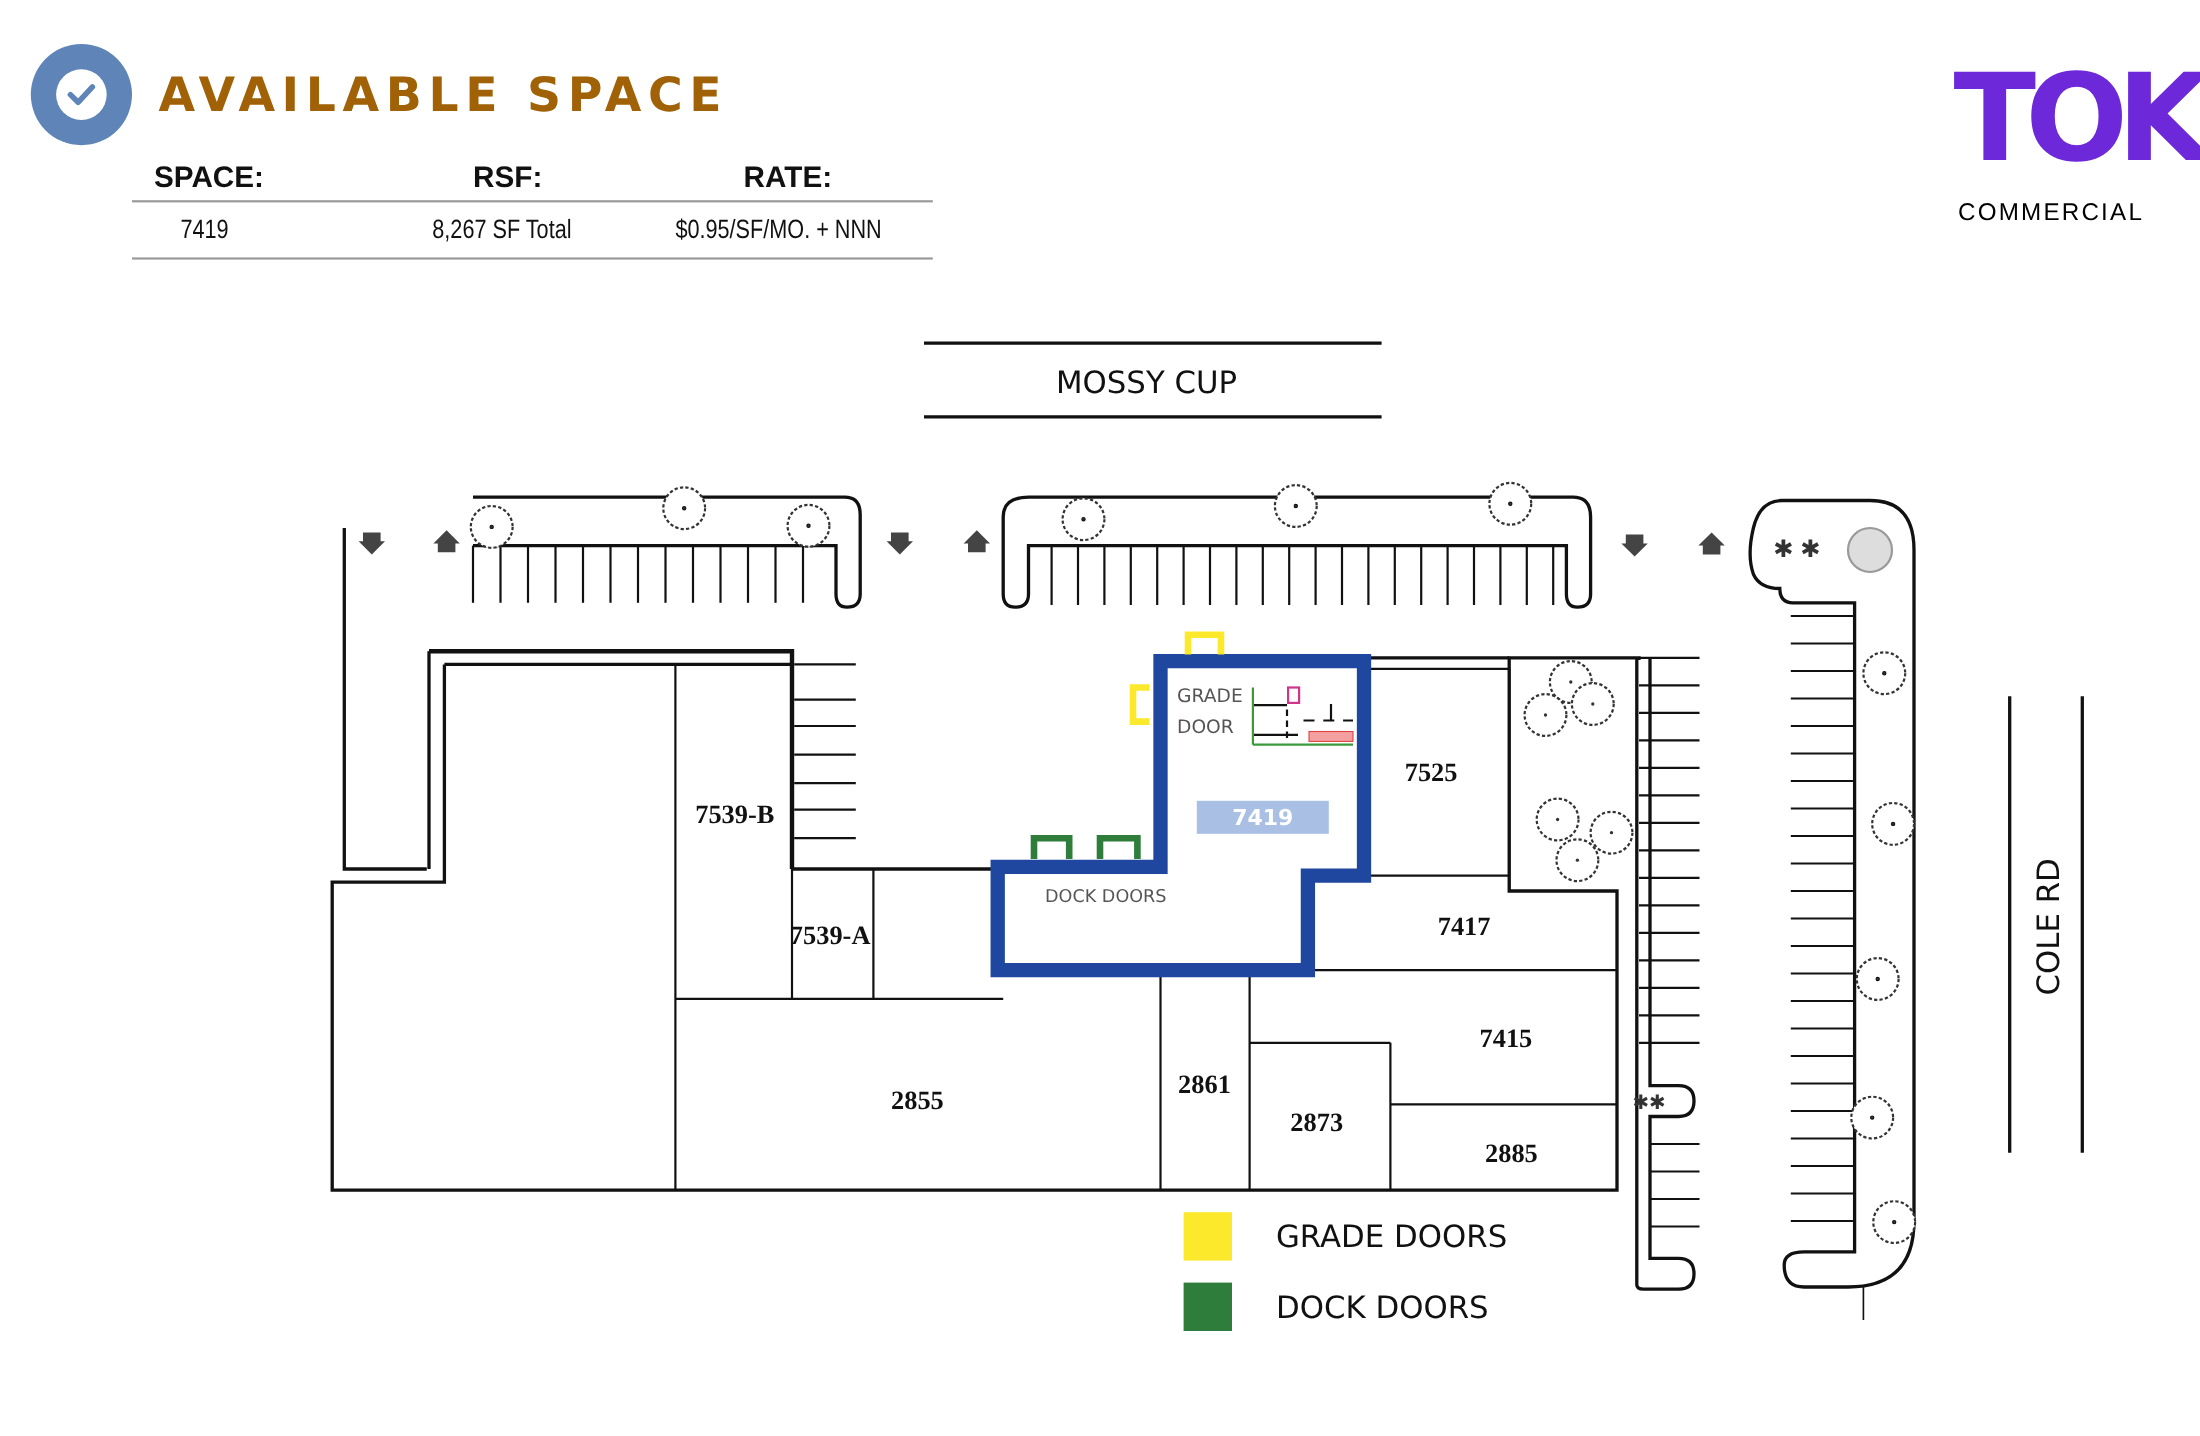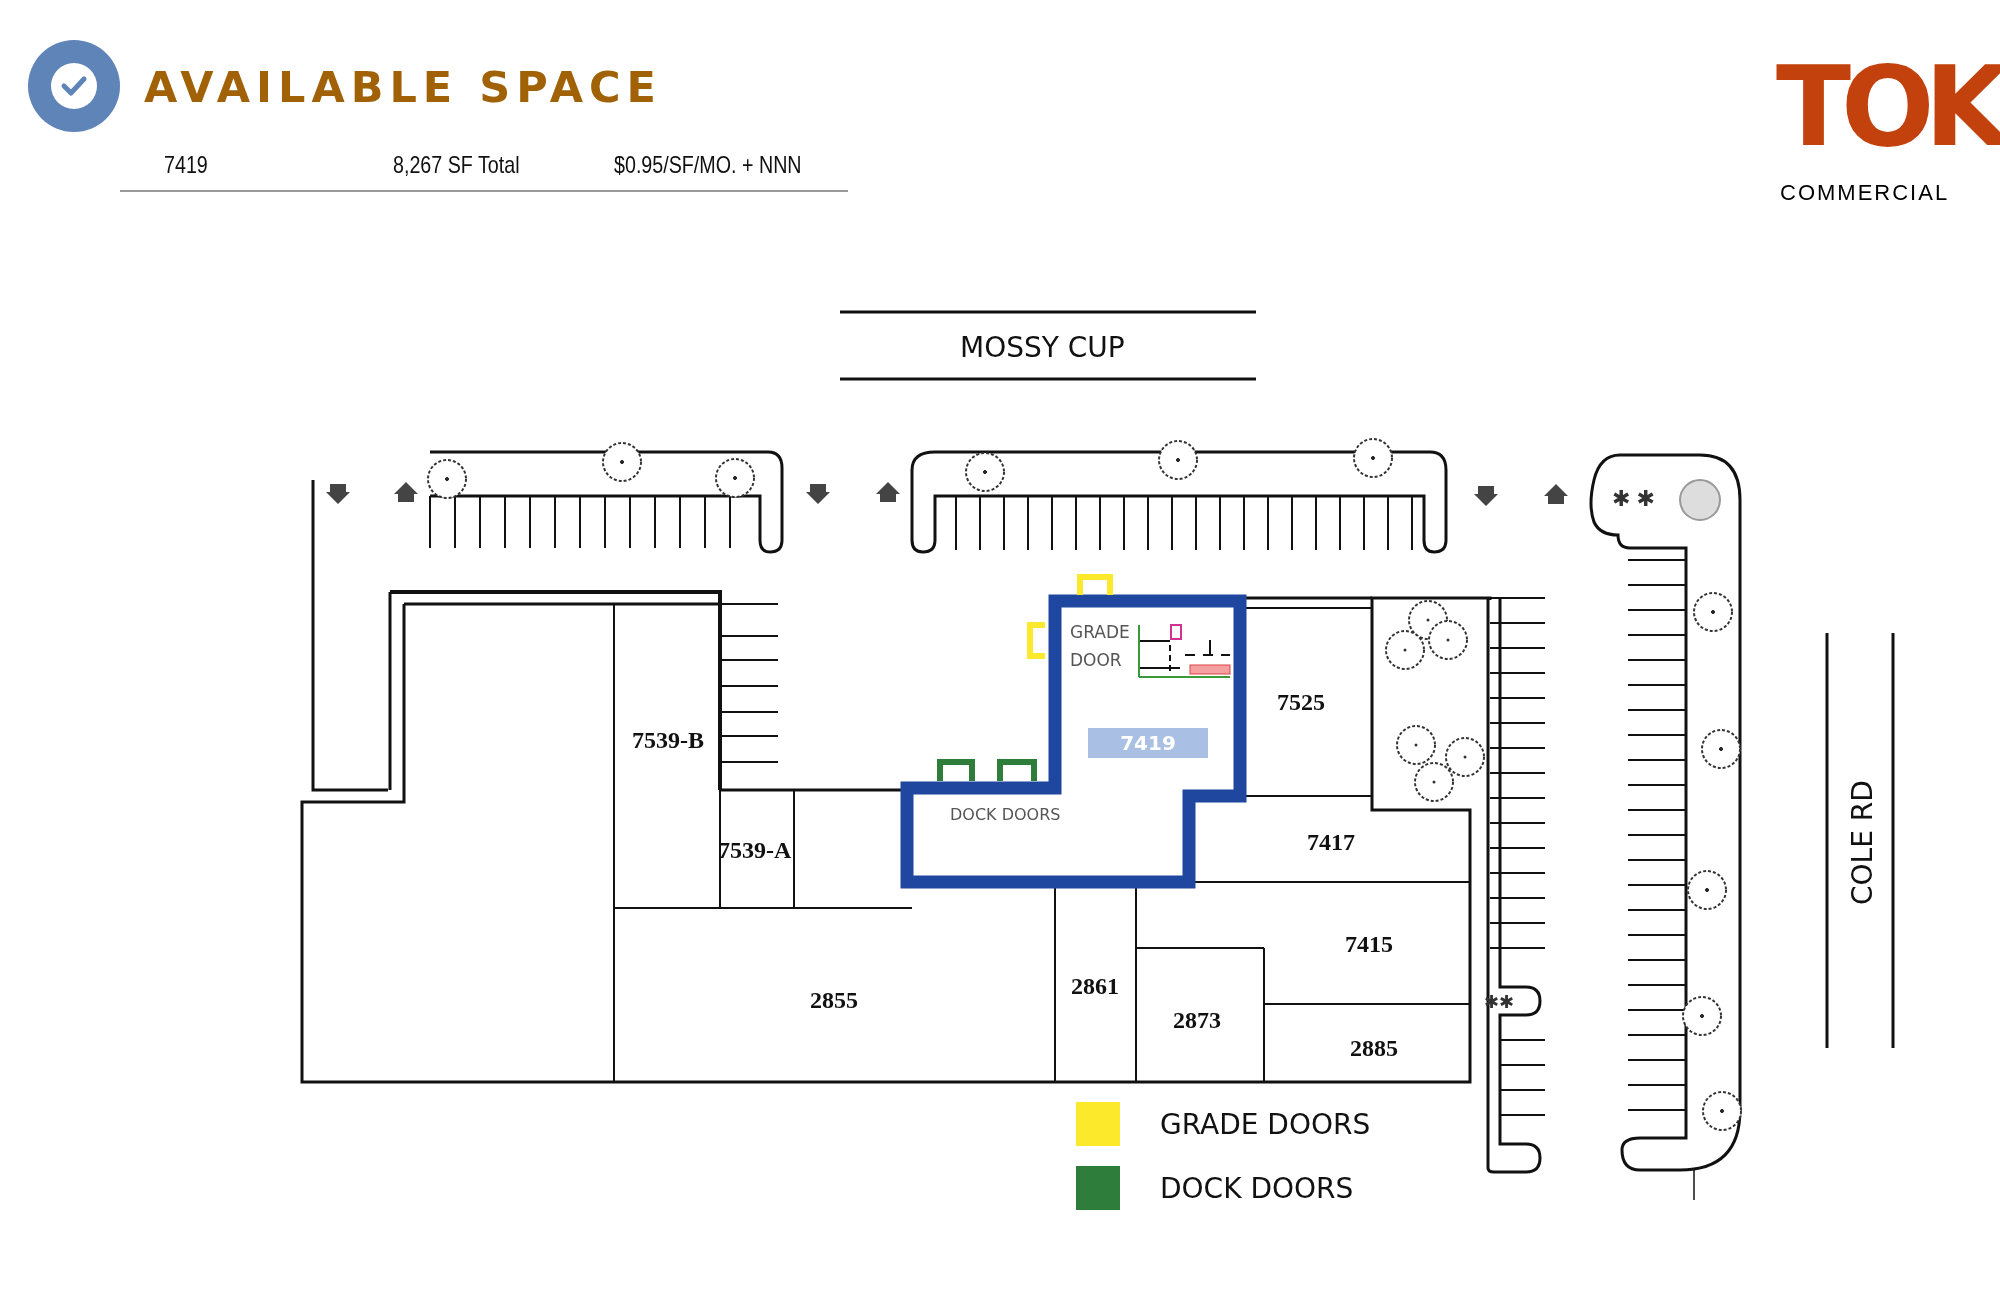--- a/index.html
+++ b/index.html
@@ -7,21 +7,21 @@
   .header-badge { position: absolute; left: 28px; top: 40px; width: 92px; height: 92px; border-radius: 50%; background: #5f84b8; display: flex; align-items: center; justify-content: center; }
   .header-badge .inner { width: 46px; height: 46px; border-radius: 50%; background: #ffffff; display: flex; align-items: center; justify-content: center; }
   .title { position: absolute; left: 144px; top: 62px; font-size: 43px; font-weight: 700; letter-spacing: 6px; color: #a16207; font-family: "DejaVu Sans", sans-serif; }
   .spec-table { position: absolute; left: 120px; top: 140px; width: 728px; }
   .spec-head, .spec-row { display: flex; }
   .spec-head { height: 42px; align-items: center; border-bottom: 2px solid #9a9a9a; }
   .spec-row { height: 50px; align-items: center; border-bottom: 2px solid #9a9a9a; }
   .spec-head div { font-weight: 700; font-size: 27px; color: #111; }
   .spec-row div { font-size: 24px; color: #111; transform: scaleX(0.82); transform-origin: left center; }
   .logo { position: absolute; left: 1776px; top: 62px; width: 190px; }
-  .logo-mark { font-family: "DejaVu Sans", sans-serif; font-weight: 700; font-size: 110px; color: #c2410c; line-height: 90px; letter-spacing: -10px; }
+  .logo-mark { font-family: "DejaVu Sans", sans-serif; font-weight: 700; font-size: 110px; color: #6d28d9; line-height: 90px; letter-spacing: -10px; }
   .logo-sub { font-size: 22px; letter-spacing: 2px; color: #000000; margin-top: 28px; margin-left: 4px; }
   svg.plan { position: absolute; left: 0; top: 0; }
   .unit-label { font-family: "Liberation Serif", serif; font-weight: 700; font-size: 24px; fill: #111; }
   .road-label { font-family: "DejaVu Sans", sans-serif; font-size: 28px; fill: #111; }
   .legend { position: absolute; left: 1076px; top: 1102px; }
   .legend-item { display: flex; align-items: center; height: 44px; margin-bottom: 20px; text-align: right; }
   .legend-swatch { width: 44px; height: 44px; margin-right: 40px; }
   .legend-label { font-family: "DejaVu Sans", sans-serif; font-size: 28px; color: #111; }
 </style>
 </head>
@@ -30,20 +30,25 @@
 <div class="header-badge">
   <div class="inner">
     <svg width="30" height="30" viewBox="0 0 30 30">
         <path d="M5 15 L12 22 L25 8" fill="none" stroke="#5f84b8" stroke-width="5" stroke-linecap="round" stroke-linejoin="round"></path>
       </svg>
   </div>
 </div>
 <div class="title">AVAILABLE SPACE</div>
 
 <div class="spec-table">
+  <div class="spec-head" style="position:relative;">
+    <div style="position:absolute;left:20px;">SPACE:</div>
+    <div style="position:absolute;left:310px;">RSF:</div>
+    <div style="position:absolute;left:556px;">RATE:</div>
+  </div>
   <div class="spec-row" style="position:relative;">
     <div style="position:absolute;left:44px;">7419</div>
     <div style="position:absolute;left:273px;">8,267 SF Total</div>
     <div style="position:absolute;left:494px;">$0.95/SF/MO. + NNN</div>
   </div>
 </div>
 
 <div class="logo">
   <div class="logo-mark">TOK</div>
   <div class="logo-sub">COMMERCIAL</div>

